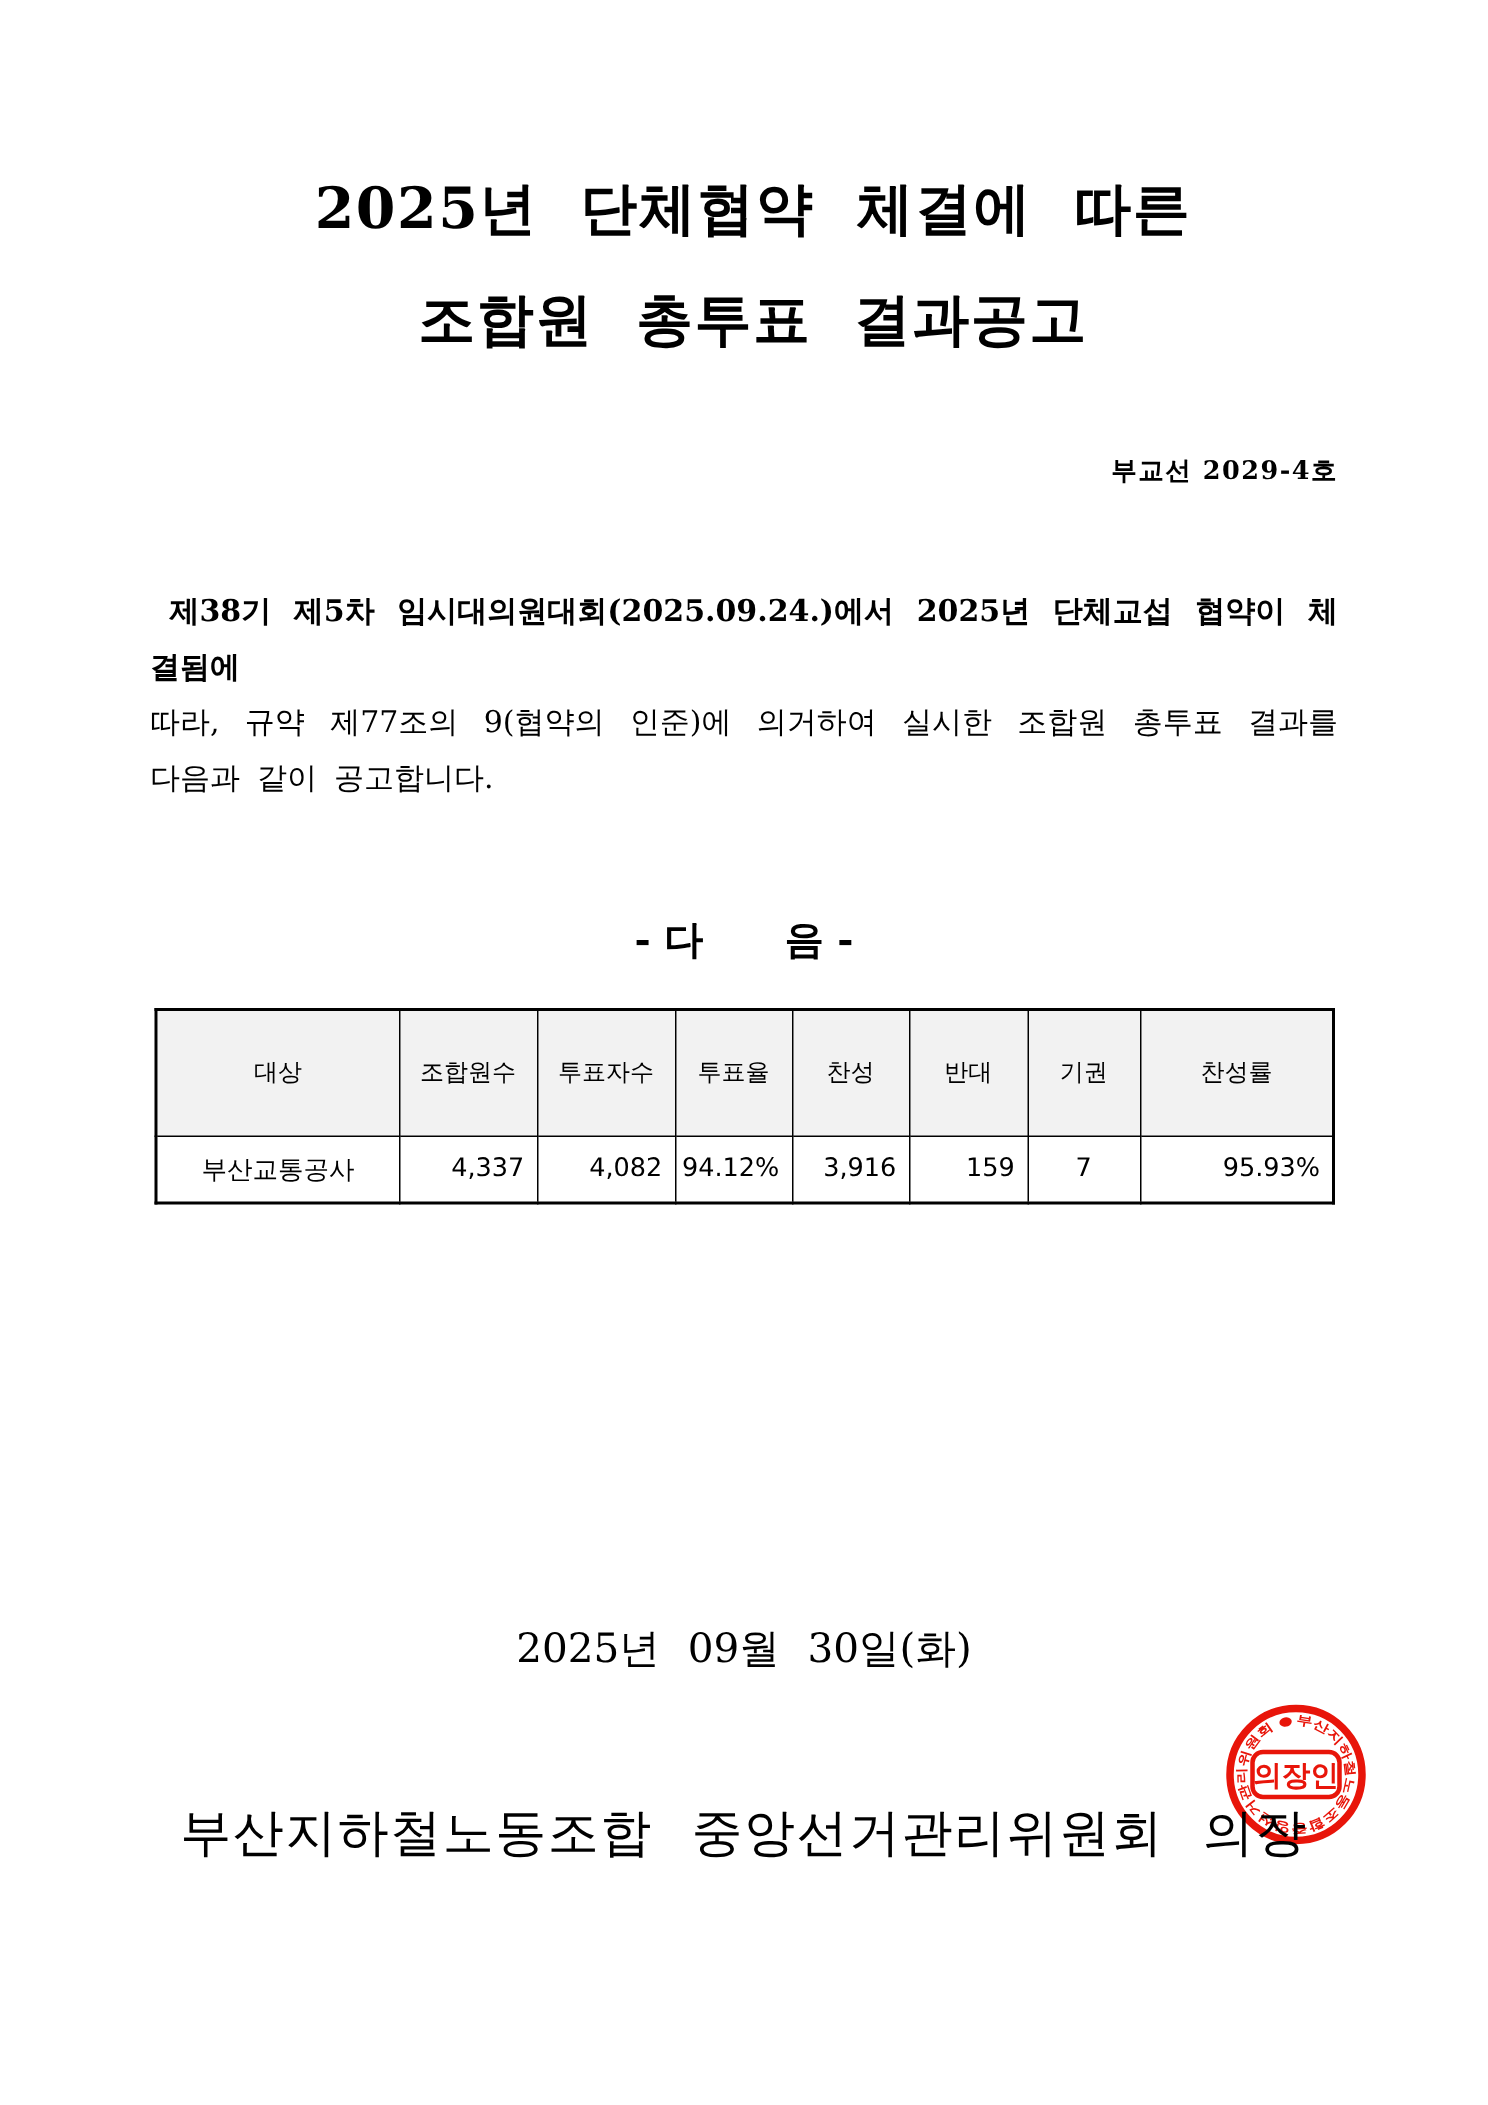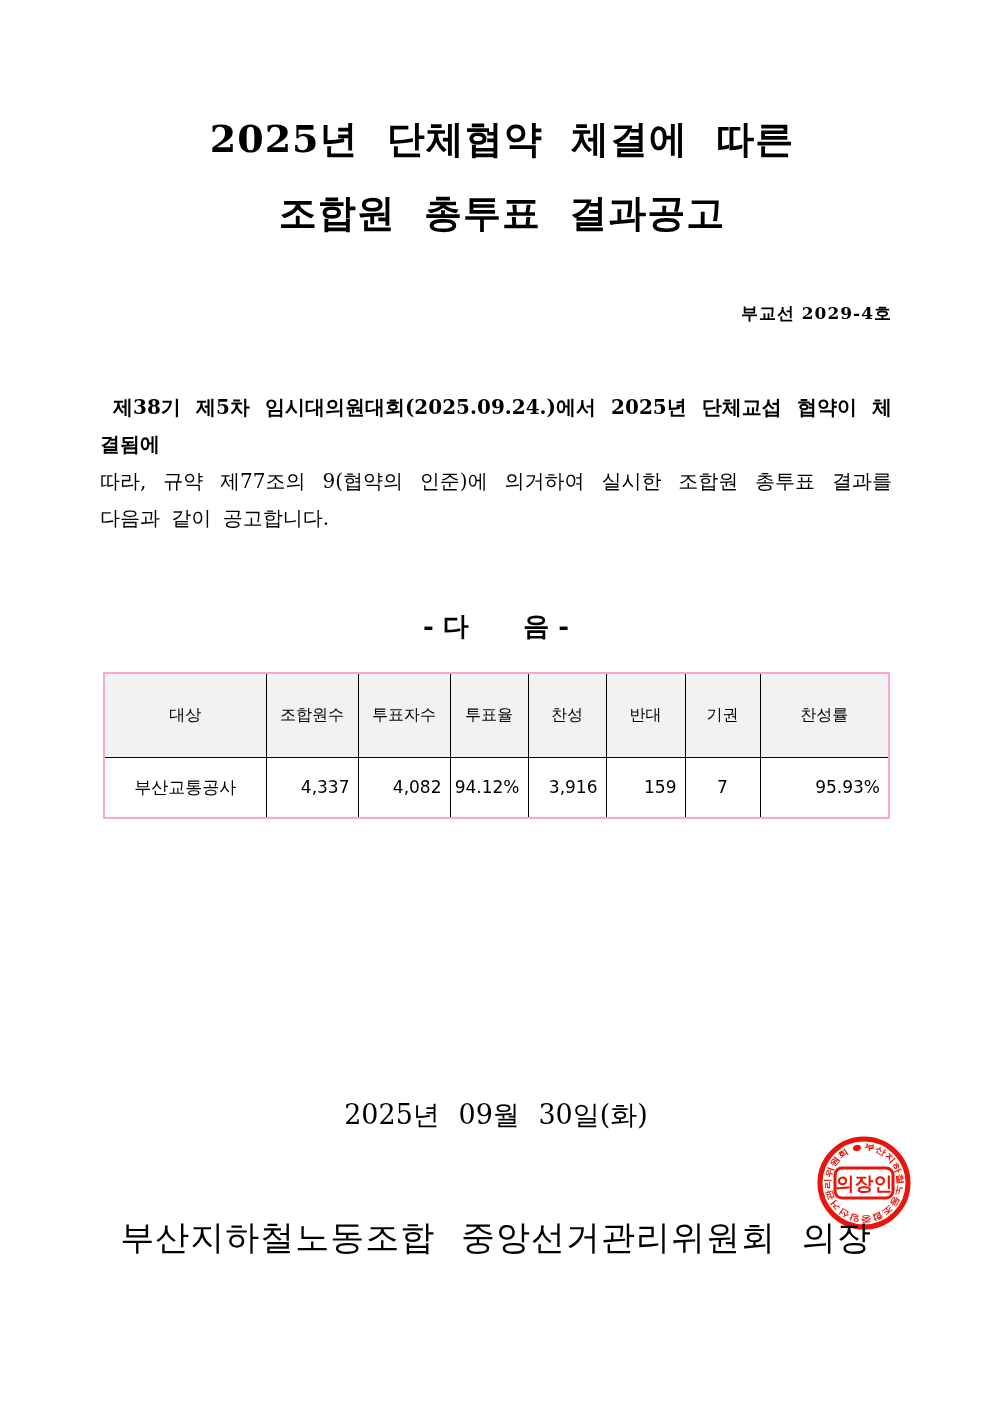--- a/index.html
+++ b/index.html
@@ -46,37 +46,37 @@
     text-align: center;
     font-size: 26px;
     font-weight: bold;
     white-space: pre;
   }
   .vote-table {
     margin: 28px 0 0 103px;
     width: 785px;
     border-collapse: collapse;
     table-layout: fixed;
-    border: 2px solid #f9a8d4;
+    border: 2px solid #000000;
     font-family: "DejaVu Sans", "Liberation Sans", sans-serif;
   }
   .vote-table th, .vote-table td {
     border: 1px solid #000000;
     overflow: hidden;
   }
   .vote-table th {
     height: 84px;
     background: #f2f2f2;
     font-size: 16px;
     font-weight: 500;
     text-align: center;
     vertical-align: middle;
   }
   .vote-table td {
-    height: 61px;
+    height: 45px;
     background: #ffffff;
     font-size: 17px;
     vertical-align: middle;
   }
   .vote-table td.c { text-align: center; }
   .vote-table td.r { text-align: right; padding-right: 8px; }
   .date-line {
     margin-top: 278px;
     text-align: center;
     font-size: 27px;

